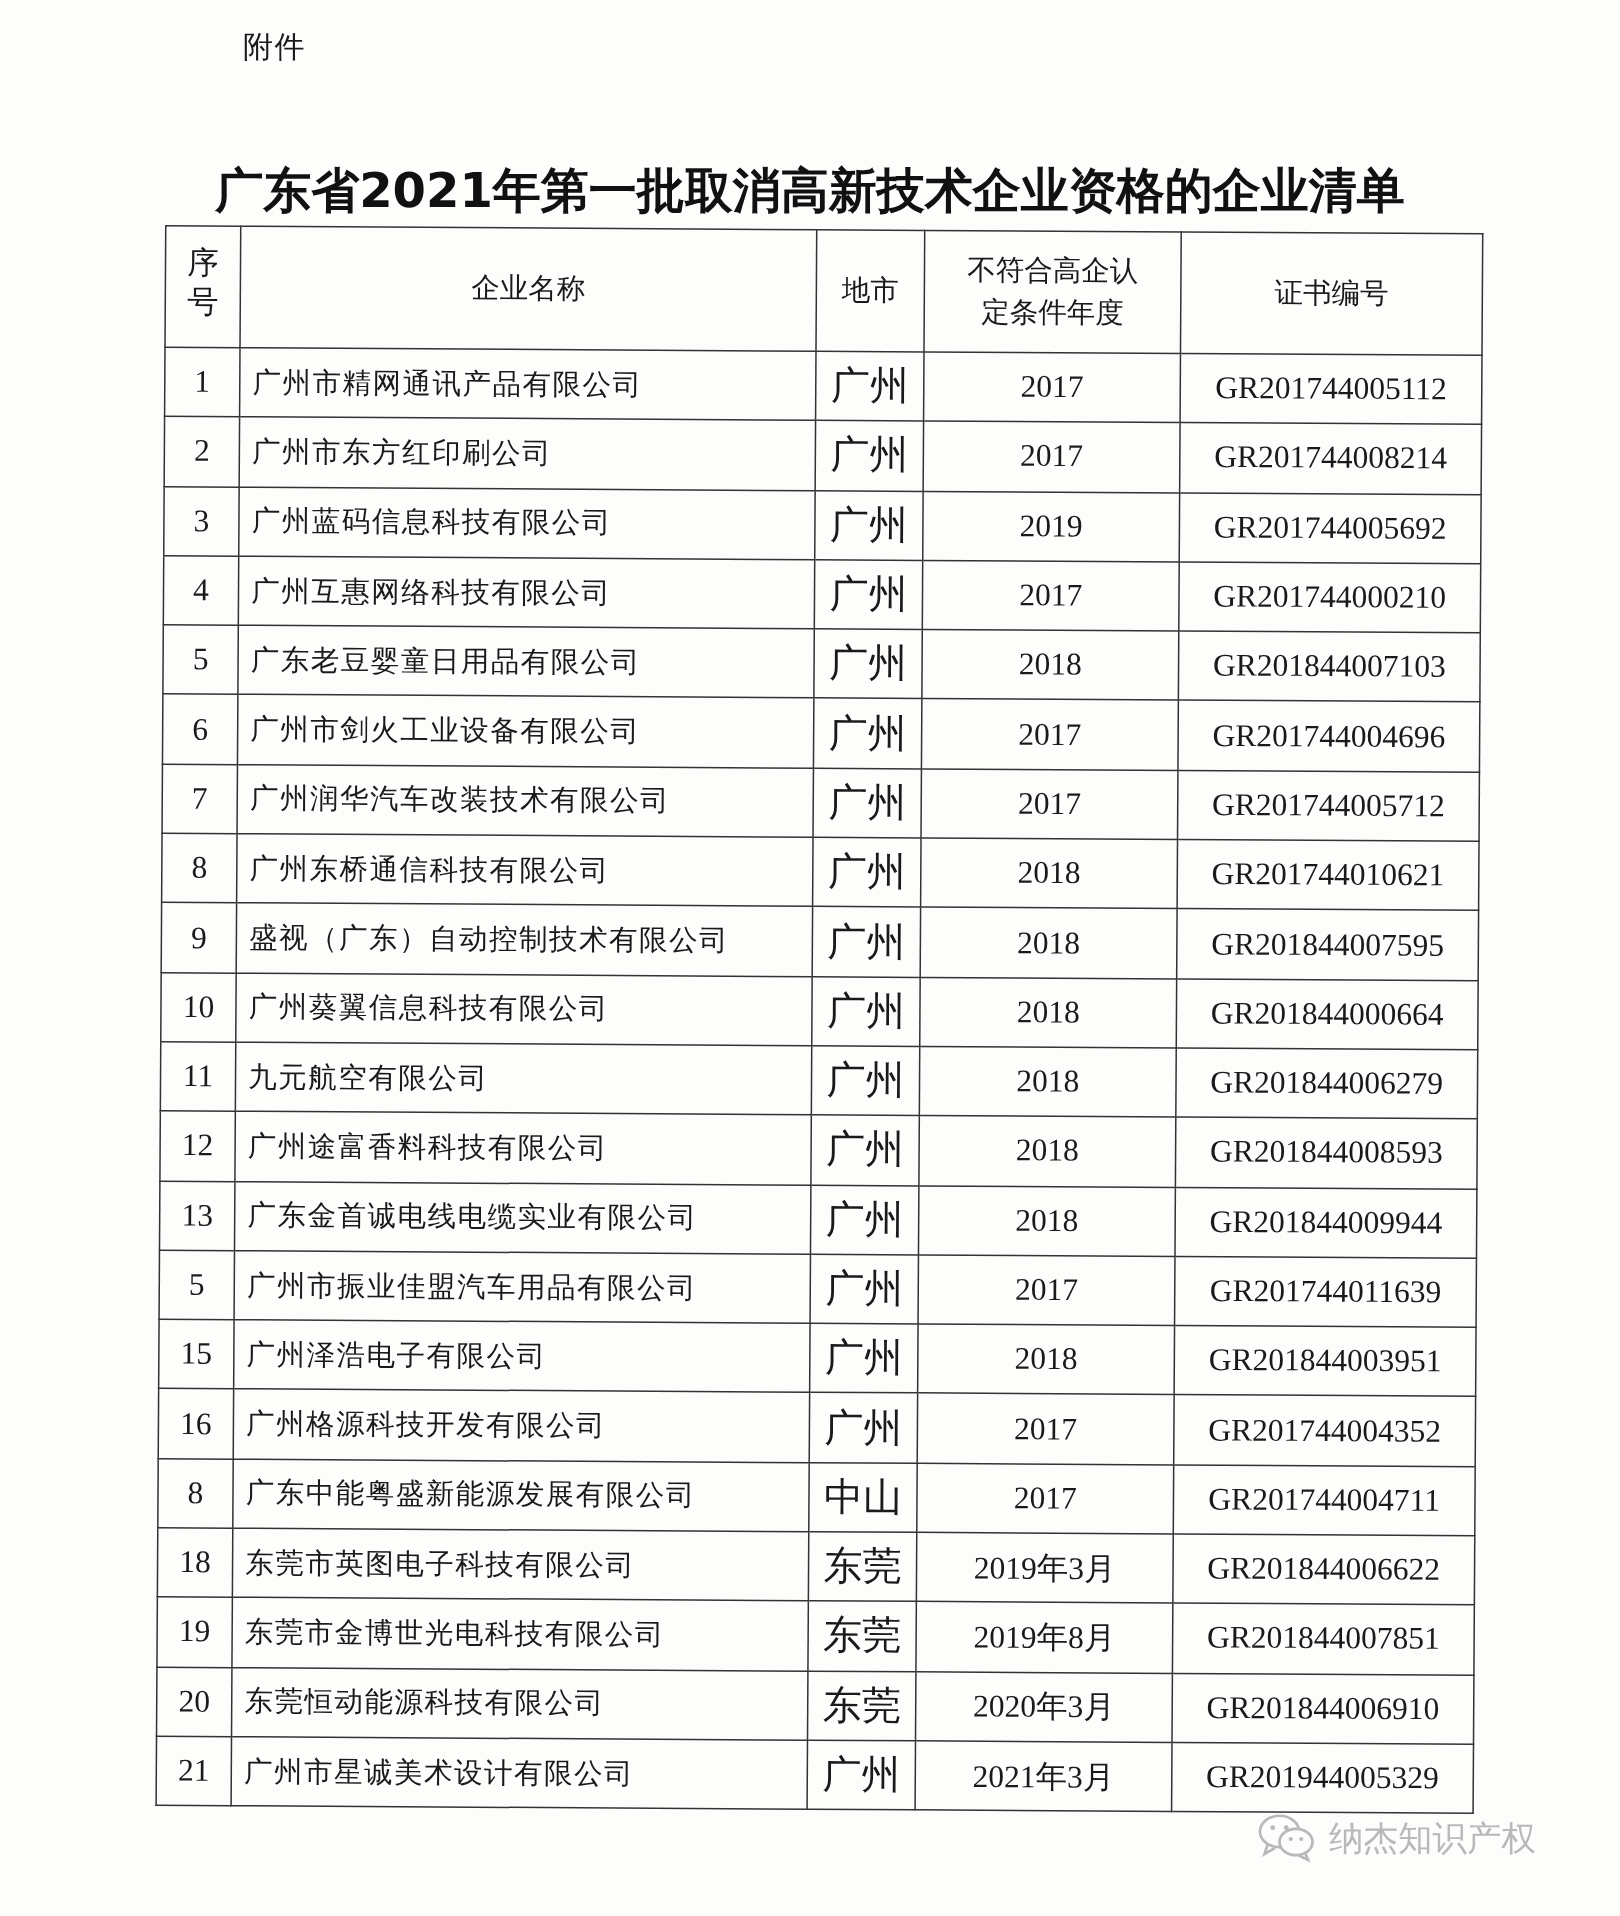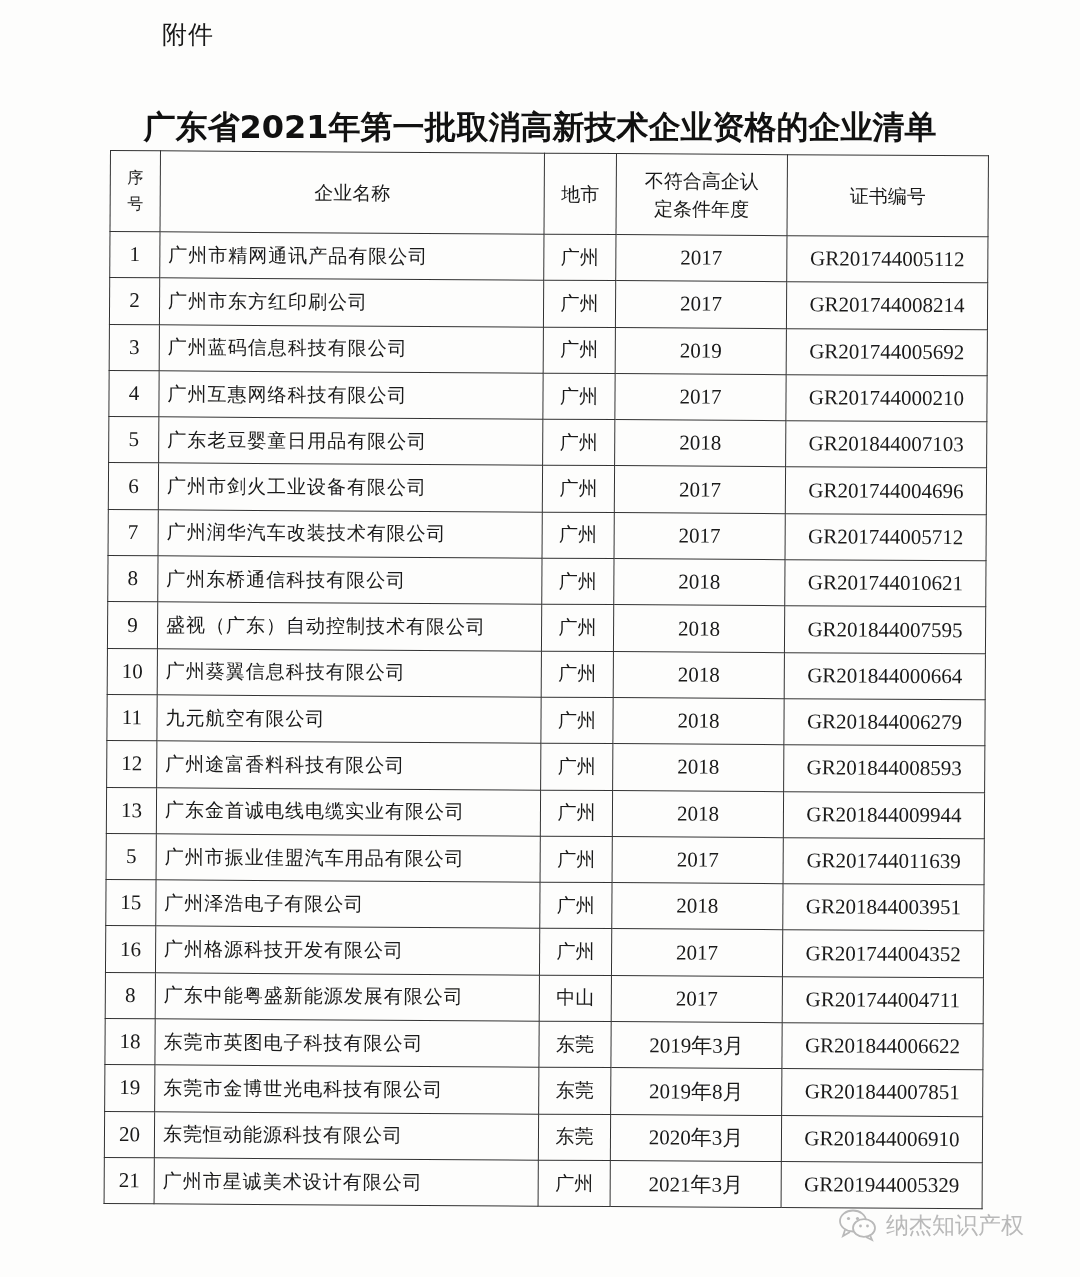--- a/index.html
+++ b/index.html
@@ -6,21 +6,21 @@
     body {
       width: 1080px; height: 1277px; overflow: hidden;
       background: #fdfdfc;
       font-family: "DejaVu Serif", "Liberation Serif", serif;
       color: #1a1a1a;
       position: relative;
     }
     .attach {
       position: absolute; left: 162px; top: 18px;
       font-family: "DejaVu Sans", sans-serif;
-      font-size: 25px; color: #1a1a1a; letter-spacing: 1px;
+      font-size: 20px; color: #1a1a1a; letter-spacing: 1px;
     }
     .title {
       position: absolute; left: 0; width: 1080px; top: 106px;
       text-align: center;
       font-family: "DejaVu Sans", sans-serif;
       font-size: 32px; font-weight: bold; color: #111;
       letter-spacing: 0px;
     }
     .page {
       position: absolute; left: 110px; top: 150px; width: 878px;
@@ -34,29 +34,29 @@
       padding: 0;
       font-weight: normal;
       color: #1a1a1a;
     }
     th {
       height: 80px;
       font-family: "DejaVu Sans", sans-serif;
       font-size: 19px; line-height: 28px;
       text-align: center;
     }
-    th.seq { font-size: 16px; line-height: 26px; }
+    th.seq { font-size: 21px; line-height: 26px; font-family: Liberation Mono, monospace; }
     td { height: 45.3px; font-size: 20px; }
     td.seq { text-align: center; font-family: "Liberation Serif", serif; font-size: 21px; }
     td.name {
       text-align: left; padding-left: 8px;
       font-family: "DejaVu Sans", sans-serif; font-size: 19px; letter-spacing: 1px;
       white-space: nowrap; overflow: hidden;
     }
-    td.city { text-align: center; font-family: "DejaVu Sans", sans-serif; font-size: 19px; }
+    td.city { text-align: center; font-family: "DejaVu Sans", sans-serif; font-size: 26px; }
     td.year { text-align: center; font-family: "Liberation Serif", serif; font-size: 21px; }
     td.cert { text-align: center; font-family: "Liberation Serif", serif; font-size: 21px; }
     .watermark {
       position: absolute; left: 838px; top: 1208px;
       display: flex; align-items: center; gap: 8px;
       color: #b9b9b9;
       font-family: "DejaVu Sans", sans-serif; font-size: 23px;
     }
     .watermark svg { display: block; }
   </style>

